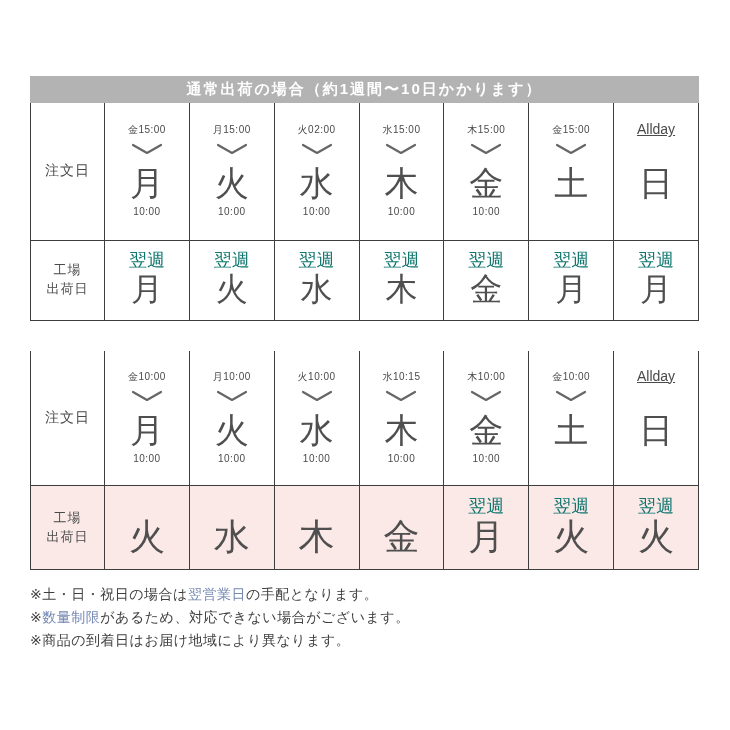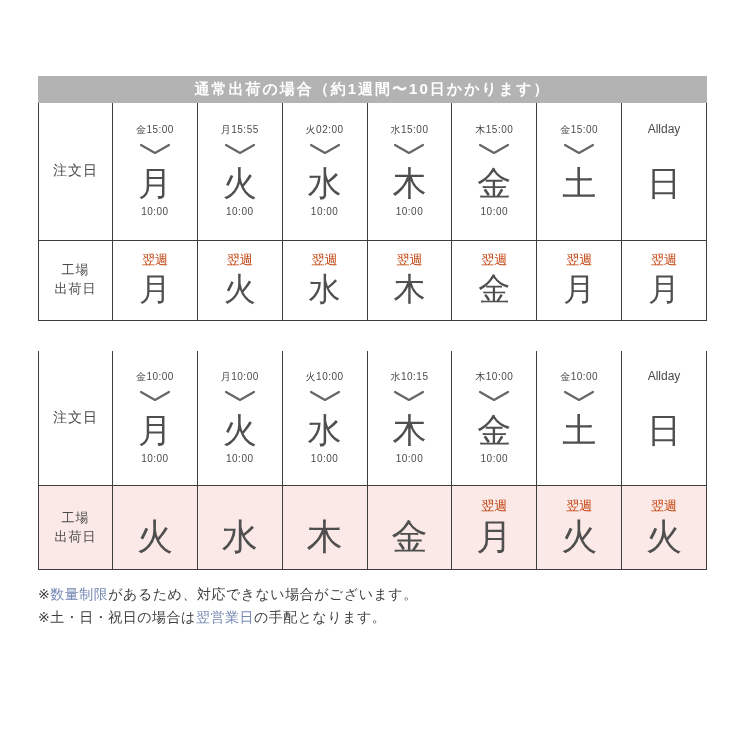--- a/index.html
+++ b/index.html
@@ -14,21 +14,20 @@
     width: 730px;
     height: 730px;
     background: #ffffff;
     overflow: hidden;
   }
   .content {
     position: absolute;
     left: 30px;
     top: 76px;
     width: 669px;
-    margin-left: 8px;
   }
   .table-block { width: 669px; }
   .table-block + .table-block { margin-top: 30px; }
 
   .table-header {
     height: 27px;
     background: #b3b3b3;
     color: #ffffff;
     font-size: 15px;
     font-weight: bold;
@@ -73,42 +72,42 @@
     align-items: center;
     justify-content: center;
   }
   .t-small {
     font-size: 10px;
     height: 21px;
     line-height: 21px;
     color: #4a4a4a;
     letter-spacing: 0.5px;
   }
-  .order-from.latin { font-size: 12px; letter-spacing: 0; }
+  .order-from.latin { font-size: 14px; letter-spacing: 0; text-decoration: underline; }
   .chev-slot {
     height: 12px;
     margin: 3px 0 7px 0;
     display: flex;
     align-items: center;
     justify-content: center;
   }
   .t-big {
     font-size: 34px;
     line-height: 42px;
     height: 42px;
     color: #4f4f4f;
     font-weight: normal;
   }
   .order-time { height: 19px; line-height: 16px; }
 
   .t-week {
-    font-size: 13px;
+    font-size: 18px;
     height: 18px;
     line-height: 18px;
-    color: #c2410c;
+    color: #0f766e;
   }
   .ship-day { font-size: 32px; height: 40px; line-height: 40px; }
   .table-block[data-table-index="1"] .ship-day { font-size: 36px; height: 44px; line-height: 44px; }
 
   tr.ship-row.highlight th,
   tr.ship-row.highlight td { background: #fbe9e7; }
 
   .notes {
     margin-top: 16px;
   }
@@ -144,21 +143,21 @@
                     <svg viewBox="0 0 34 12" width="34" height="12" aria-hidden="true">
                       <polyline points="3,2 17,10 31,2" fill="none" stroke="#666666" stroke-width="2.2" stroke-linecap="round" stroke-linejoin="round"></polyline>
                     </svg>
                   </div>
                   <div class="t-big order-day">月</div>
                   <div class="order-time t-small">10:00</div>
                 </div>
               </td>
               <td class="order-cell">
                 <div class="cell-col">
-                  <div class="order-from t-small">月15:55</div>
+                  <div class="order-from t-small">月15:00</div>
                   <div class="chev-slot">
                     <svg viewBox="0 0 34 12" width="34" height="12" aria-hidden="true">
                       <polyline points="3,2 17,10 31,2" fill="none" stroke="#666666" stroke-width="2.2" stroke-linecap="round" stroke-linejoin="round"></polyline>
                     </svg>
                   </div>
                   <div class="t-big order-day">火</div>
                   <div class="order-time t-small">10:00</div>
                 </div>
               </td>
               <td class="order-cell">
@@ -400,18 +399,19 @@
                   <div class="t-week">翌週</div>
                   <div class="t-big ship-day">火</div>
                 </div>
               </td>
             </tr>
         </tbody>
       </table>
     </div>
 
     <div class="notes">
+        <div class="note-line"><span>※土・日・祝日の場合は</span><span class="accent">翌営業日</span><span>の手配となります。</span></div>
         <div class="note-line"><span>※</span><span class="accent">数量制限</span><span>があるため、対応できない場合がございます。</span></div>
-        <div class="note-line"><span>※土・日・祝日の場合は</span><span class="accent">翌営業日</span><span>の手配となります。</span></div>
+        <div class="note-line"><span>※商品の到着日はお届け地域により異なります。</span></div>
       </div>
 
   </div>
 </div>
 
 </body></html>

